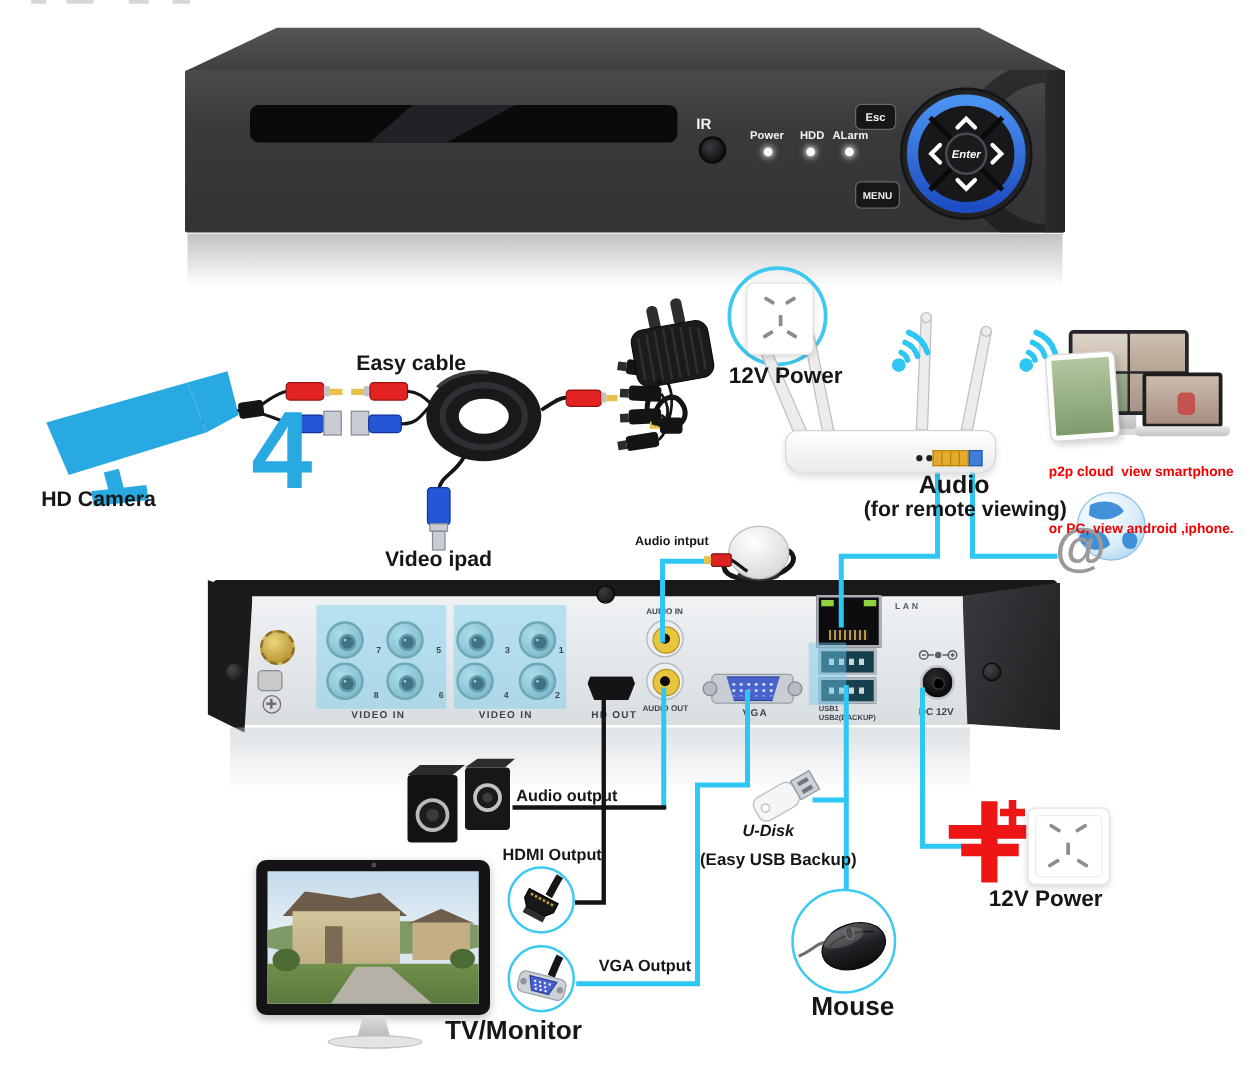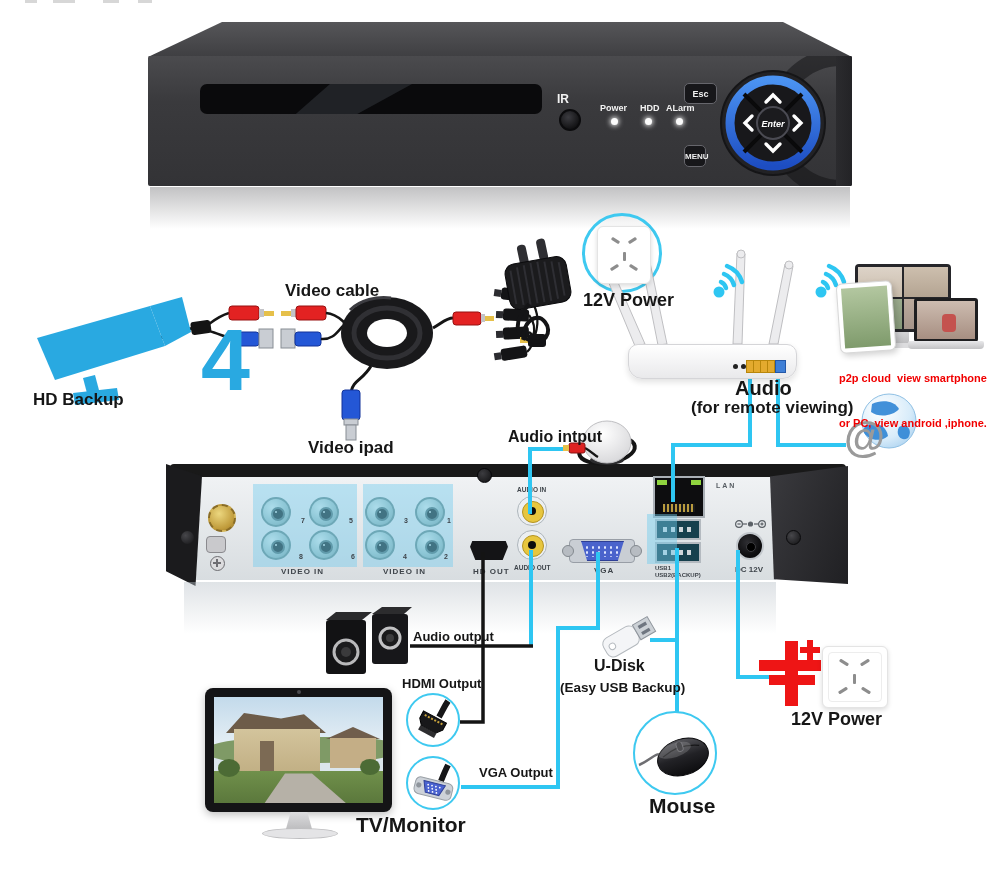--- a/index.html
+++ b/index.html
@@ -57,21 +57,21 @@
     <span class="white-lbl" style="left:640px;top:103px;font-size:9px;">HDD</span>
     <span class="white-lbl" style="left:666px;top:103px;font-size:9px;">ALarm</span>
     <div class="led" style="left:611px;top:118px;"></div>
     <div class="led" style="left:645px;top:118px;"></div>
     <div class="led" style="left:676px;top:118px;"></div>
 
     <div class="abs" style="left:684px;top:83px;width:33px;height:21px;background:#17171a;border:1.5px solid #66666c;border-radius:5px;
                 color:#f0f0f0;font-size:9px;font-weight:bold;text-align:center;line-height:20px;z-index:4;box-sizing:border-box;">
       <span>Esc</span>
     </div>
-    <div class="abs" style="left:684px;top:145px;width:22px;height:22px;background:#17171a;border:1.5px solid #66666c;border-radius:5px;
+    <div class="abs" style="left:684px;top:145px;width:36px;height:22px;background:#17171a;border:1.5px solid #66666c;border-radius:5px;
                 color:#f0f0f0;font-size:8px;font-weight:bold;text-align:center;line-height:21px;z-index:4;box-sizing:border-box;">
       <span>MENU</span>
     </div>
 
     <svg class="abs" style="left:719px;top:69px;z-index:4;" width="108" height="108" viewBox="0 0 108 108">
       <defs>
         <linearGradient id="bluering" x1="0" y1="0" x2="0" y2="1">
           <stop offset="0" stop-color="#4b93f2"></stop>
             <stop offset="1" stop-color="#1d4dc2"></stop>
         </linearGradient>
@@ -91,21 +91,21 @@
 
   <svg class="abs" style="left:25px;top:288px;z-index:8;" width="250" height="125" viewBox="0 0 250 125">
     <g fill="#29a9e1">
       <polygon points="12,50 125,18 140,58 30,92"></polygon>
       <polygon points="125,18 157,9 166,44 140,58"></polygon>
       <polygon points="58,90 70,87 75,106 63,109"></polygon>
       <polygon points="48,105 92,100 94,112 50,117"></polygon>
       <text x="176" y="102" font-size="88" font-weight="bold" font-family="Liberation Sans, sans-serif">4</text>
     </g>
   </svg>
-  <span class="lbl" style="left:33px;top:390px;font-size:17px;">HD Backup</span>
+  <span class="lbl" style="left:33px;top:390px;font-size:17px;">HD Camera</span>
 
   <svg class="abs" style="left:95px;top:268px;z-index:7;" width="470" height="200" viewBox="0 0 470 200">
     <path d="M25,84 C55,84 62,64 100,60" fill="none" stroke="#151515" stroke-width="3"></path>
     <rect x="96" y="53" width="20" height="13" rx="3" fill="#141414" transform="rotate(-8 106 60)"></rect>
     <path d="M114,56 C122,50 127,47 134,45 M114,63 C122,65 130,69 138,71" fill="none" stroke="#151515" stroke-width="2.5"></path>
 
     <g>
       <rect x="134" y="38" width="30" height="14" rx="3" fill="#e32222" stroke="#971111"></rect>
       <rect x="164" y="41" width="5" height="8" fill="#c3c3c7"></rect>
       <rect x="169" y="43" width="10" height="5" fill="#e6c04a"></rect>
@@ -157,21 +157,21 @@
         </g>
       <g transform="rotate(-9 420 85)">
           <rect x="399" y="82" width="7" height="7" fill="#2c2c30"></rect>
           <rect x="406" y="79" width="26" height="12" rx="3" fill="#141416"></rect>
         </g>
       <path d="M432,28 C444,40 444,55 440,68 M434,47 C440,55 440,62 438,68 M434,64 C437,66 438,68 438,70 M432,84 C438,78 438,74 438,72" fill="none" stroke="#151515" stroke-width="2.2"></path>
       <rect x="425" y="69" width="8" height="6" fill="#e6c04a"></rect>
       <rect x="433" y="66" width="18" height="13" rx="3" fill="#141416"></rect>
     </g>
   </svg>
-  <span class="lbl" style="left:285px;top:281px;font-size:17px;">Video cable</span>
+  <span class="lbl" style="left:285px;top:281px;font-size:17px;">Easy cable</span>
   <span class="lbl" style="left:308px;top:438px;font-size:17px;">Video ipad</span>
 
   <svg class="abs" style="left:495px;top:236px;z-index:7;" width="100" height="120" viewBox="0 0 100 120">
     <g transform="rotate(-12 43 40)">
       <rect x="28" y="6" width="9" height="22" rx="4" fill="#2e2e32"></rect>
       <rect x="48" y="4" width="9" height="22" rx="4" fill="#2e2e32"></rect>
     </g>
     <g transform="rotate(-10 43 47)">
       <rect x="12" y="24" width="62" height="46" rx="10" fill="#1b1b1d" stroke="#0b0b0d"></rect>
       <path d="M18,30 v34 M25,28 v38 M32,27 v40 M39,26 v41 M46,26 v41 M53,27 v40 M60,28 v38 M67,30 v34" stroke="#2e2e33" stroke-width="2"></path>
@@ -274,21 +274,21 @@
           <stop offset="1" stop-color="#cfcfd2"></stop>
       </radialGradient>
     </defs>
     <ellipse cx="44" cy="37" rx="28" ry="13" fill="none" stroke="#151515" stroke-width="4" transform="rotate(-8 44 37)"></ellipse>
     <ellipse cx="44" cy="47" rx="17" ry="5" fill="#2c2c2e"></ellipse>
     <ellipse cx="44" cy="29" rx="24" ry="21" fill="url(#domeg)" stroke="#bfbfc2"></ellipse>
     <path d="M22,35 C28,38 31,42 35,44" fill="none" stroke="#151515" stroke-width="2.5"></path>
     <rect x="6" y="30" width="16" height="10" rx="2" fill="#dd2222" stroke="#881111"></rect>
     <rect x="0" y="32" width="6" height="6" fill="#e6c04a"></rect>
   </svg>
-  <span class="lbl" style="left:508px;top:428px;font-size:16px;">Audio intput</span>
+  <span class="lbl" style="left:508px;top:428px;font-size:10px;">Audio intput</span>
 
   <svg class="abs" style="left:0;top:0;z-index:5;" width="1000" height="873" viewBox="0 0 1000 873">
     <g fill="none" stroke="#2ec6f2" stroke-width="4">
       <path d="M578,449 H530 V514"></path>
       <path d="M750,370 V445 H673 V502"></path>
       <path d="M778,370 V445 H846"></path>
       <path d="M531,550 V646"></path>
       <path d="M598,552 V628 H558 V787 H461"></path>
       <path d="M677,548 V712"></path>
       <path d="M677,640 H650"></path>
@@ -498,21 +498,21 @@
 
   <svg class="abs" style="left:588px;top:602px;z-index:8;" width="76" height="66" viewBox="0 0 76 66">
     <g transform="rotate(-30 38 36)">
       <rect x="14" y="26" width="36" height="21" rx="7" fill="#f4f5f7" stroke="#b4b9be"></rect>
       <circle cx="22" cy="36.5" r="3.2" fill="#fff" stroke="#b4b9be"></circle>
       <rect x="50" y="28" width="17" height="17" fill="#ccd1d6" stroke="#8f959c"></rect>
       <rect x="54" y="31.5" width="9" height="3.4" fill="#6f7680"></rect>
       <rect x="54" y="38.5" width="9" height="3.4" fill="#6f7680"></rect>
     </g>
   </svg>
-  <span class="lbl" style="left:594px;top:657px;font-size:16px;">U-Disk</span>
+  <span class="lbl" style="left:594px;top:657px;font-size:13px;font-style:italic;">U-Disk</span>
   <span class="lbl" style="left:560px;top:680px;font-size:13.5px;">(Easy USB Backup)</span>
 
   <div class="circ-icon" style="left:633px;top:711px;width:84px;height:84px;">
     <svg width="80" height="80" viewBox="0 0 80 80">
       <defs>
         <linearGradient id="mg" x1="0" y1="0" x2="0" y2="1">
           <stop offset="0" stop-color="#55555a"></stop>
             <stop offset="0.5" stop-color="#222226"></stop>
             <stop offset="1" stop-color="#0d0d0f"></stop>
         </linearGradient>

